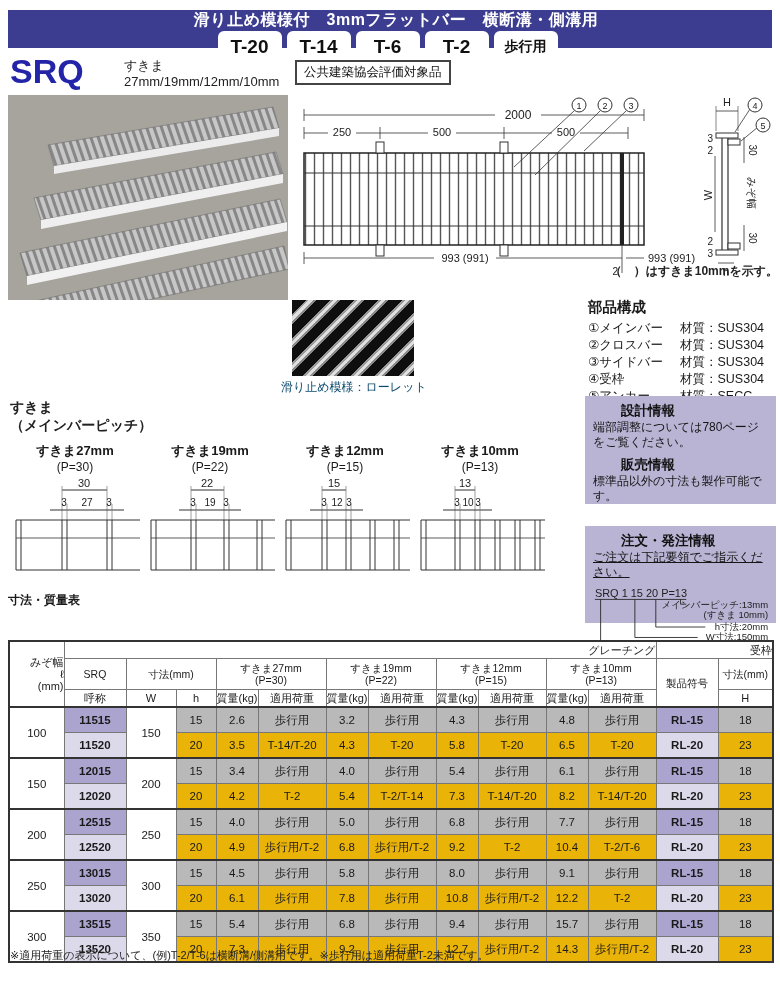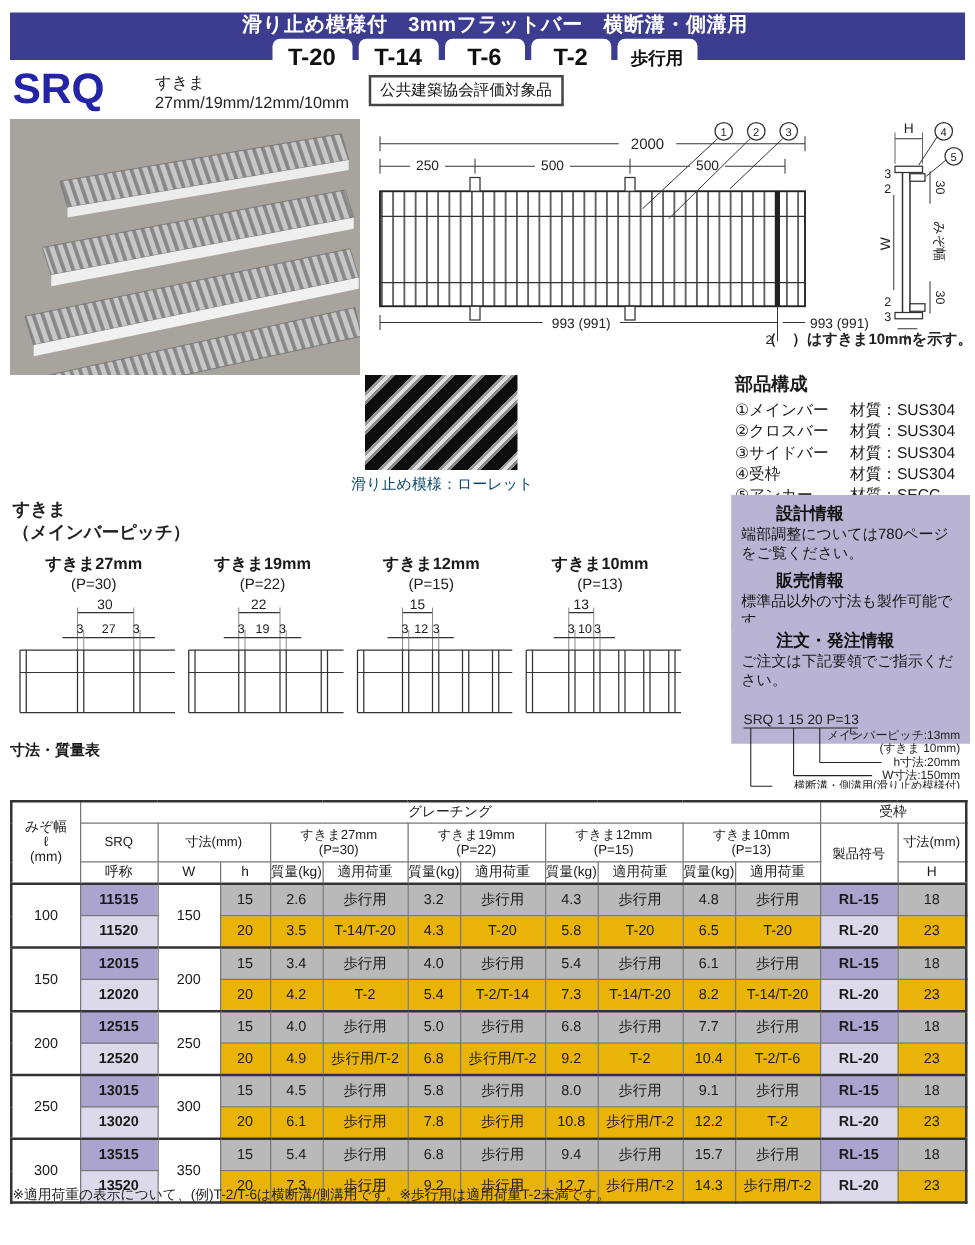--- a/index.html
+++ b/index.html
@@ -32,36 +32,36 @@
 
   .parts{position:absolute;left:588px;top:298px;width:188px;}
   .parts h3{margin:0 0 3px 0;font-size:14.5px;}
   .part-row{display:flex;font-size:12.5px;line-height:17px;}
   .part-name{width:92px;}
 
   .pbox{position:absolute;background:#b9b4d4;padding:6px 8px;box-sizing:border-box;}
   .pbox h3{margin:0;font-size:13.5px;color:#111;padding-left:28px;}
   .pbox p{margin:0 0 6px 0;font-size:12px;line-height:15px;color:#161616;}
   #box-design{left:585px;top:396px;width:191px;height:108px;}
-  #box-order{left:585px;top:498px;width:191px;height:97px;}
+  #box-order{left:585px;top:526px;width:191px;height:97px;}
 
   .pitch-title{position:absolute;left:10px;top:398px;font-size:14px;line-height:18px;font-weight:bold;color:#222;}
   .pitch-block{position:absolute;top:442px;width:130px;}
   .pitch-block .t1{font-size:13px;text-align:center;font-weight:bold;}
   .pitch-block .t2{font-size:12px;text-align:center;}
   .pitch-block svg{display:block;margin-top:2px;}
 
   
   .tbl-title{position:absolute;left:8px;top:592px;font-size:12px;font-weight:bold;}
   table.spec{position:absolute;left:8px;top:640px;width:764px;border-collapse:collapse;
              table-layout:fixed;border:2px solid #333;font-size:11.5px;}
   table.spec th,table.spec td{border:1px solid #777;text-align:center;padding:0;
              white-space:pre-line;line-height:12px;}
   table.spec th{font-weight:normal;background:#fff;font-size:11px;}
-  tr.h1 th{height:16px;}
+  tr.h1 th{height:16px;text-align:right;}
   tr.h2 th{height:30px;font-size:10.5px;}
   tr.h3 th{height:16px;}
   table.spec td{height:24px;}
   tr.gs td{border-top:2px solid #333;}
   .b{font-weight:bold;}
   .cw{background:#fff;}
   .cg15{background:#b9b9b9;}
   .cg20{background:#eab308;}
   .cp15{background:#aba4ce;font-weight:bold;}
   .cp20{background:#dcd9ea;font-weight:bold;}
@@ -228,21 +228,21 @@
 
   <div class="pbox" id="box-design">
     <h3>設計情報</h3>
     <p>端部調整については780ページをご覧ください。</p>
     <h3>販売情報</h3>
     <p>標準品以外の寸法も製作可能です。</p>
   </div>
 
   <div class="pbox" id="box-order">
     <h3>注文・発注情報</h3>
-    <p style="margin-bottom:18px;">ご注文は下記要領でご指示ください。</p>
+    <p style="margin-bottom:7px;text-decoration:underline;">ご注文は下記要領でご指示ください。</p>
     <svg viewBox="0 0 186 64" width="177" height="61">
       <text x="2" y="10" font-size="11.5">SRQ 1 15 20 P=13</text>
       <line x1="2" y1="13" x2="98" y2="13" stroke="#222" stroke-width="0.9"></line>
       <line x1="92" y1="13" x2="92" y2="18" stroke="#222" stroke-width="0.9"></line>
       <line x1="92" y1="18" x2="98" y2="18" stroke="#222" stroke-width="0.9"></line>
       <text x="184" y="22" font-size="10" text-anchor="end">メインバーピッチ:13mm</text>
       <text x="184" y="33" font-size="10" text-anchor="end">(すきま 10mm)</text>
       <line x1="66" y1="13" x2="66" y2="42" stroke="#222" stroke-width="0.9"></line>
       <line x1="66" y1="42" x2="118" y2="42" stroke="#222" stroke-width="0.9"></line>
       <text x="184" y="45" font-size="10" text-anchor="end">h寸法:20mm</text>

